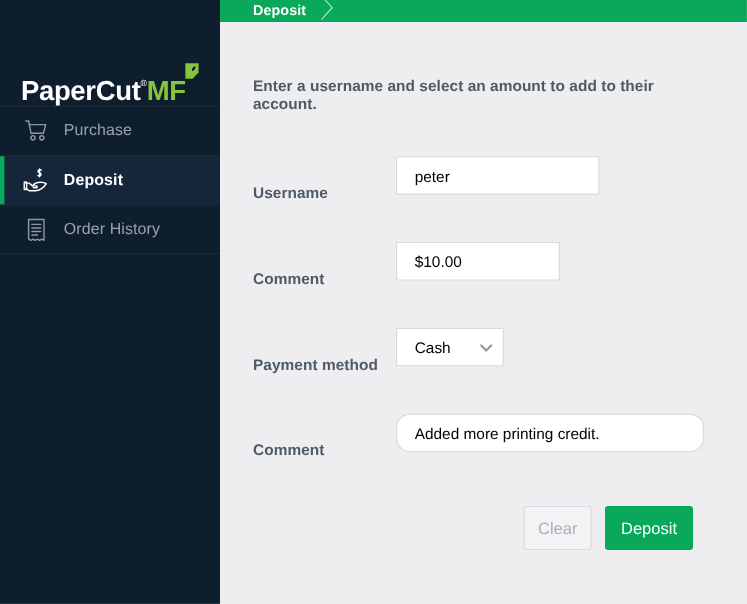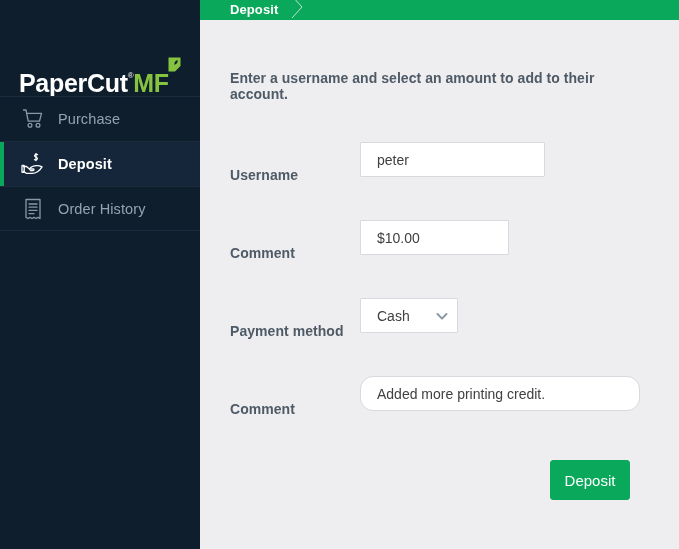--- a/index.html
+++ b/index.html
@@ -190,21 +190,21 @@
   }
   .field {
     background: #ffffff;
     border: 1px solid #d6d9dd;
     height: 35px;
     box-sizing: border-box;
     display: flex;
     align-items: center;
     padding: 0 0 0 16px;
     font-size: 14px;
-    color: #404040;
+    color: #000000;
     border-radius: 1px;
   }
   .field-username { width: 185px; }
   .field-amount { width: 149px; }
   .field-comment { width: 280px; border-radius: 13px; }
   .select {
     width: 98px;
     justify-content: flex-start;
     padding-right: 8px;
     cursor: pointer;
@@ -348,19 +348,20 @@
         </div>
 
         <div class="form-row">
           <div class="form-label">Comment</div>
           <div class="field field-comment" placeholder="Comment">Added more printing credit.</div>
         </div>
 
       </div>
 
       <div class="actions">
+        <div class="btn btn-clear">Clear</div>
         <div class="btn btn-deposit">Deposit</div>
       </div>
 
     </div>
   </div>
 
 </div>
 
 </body></html>

